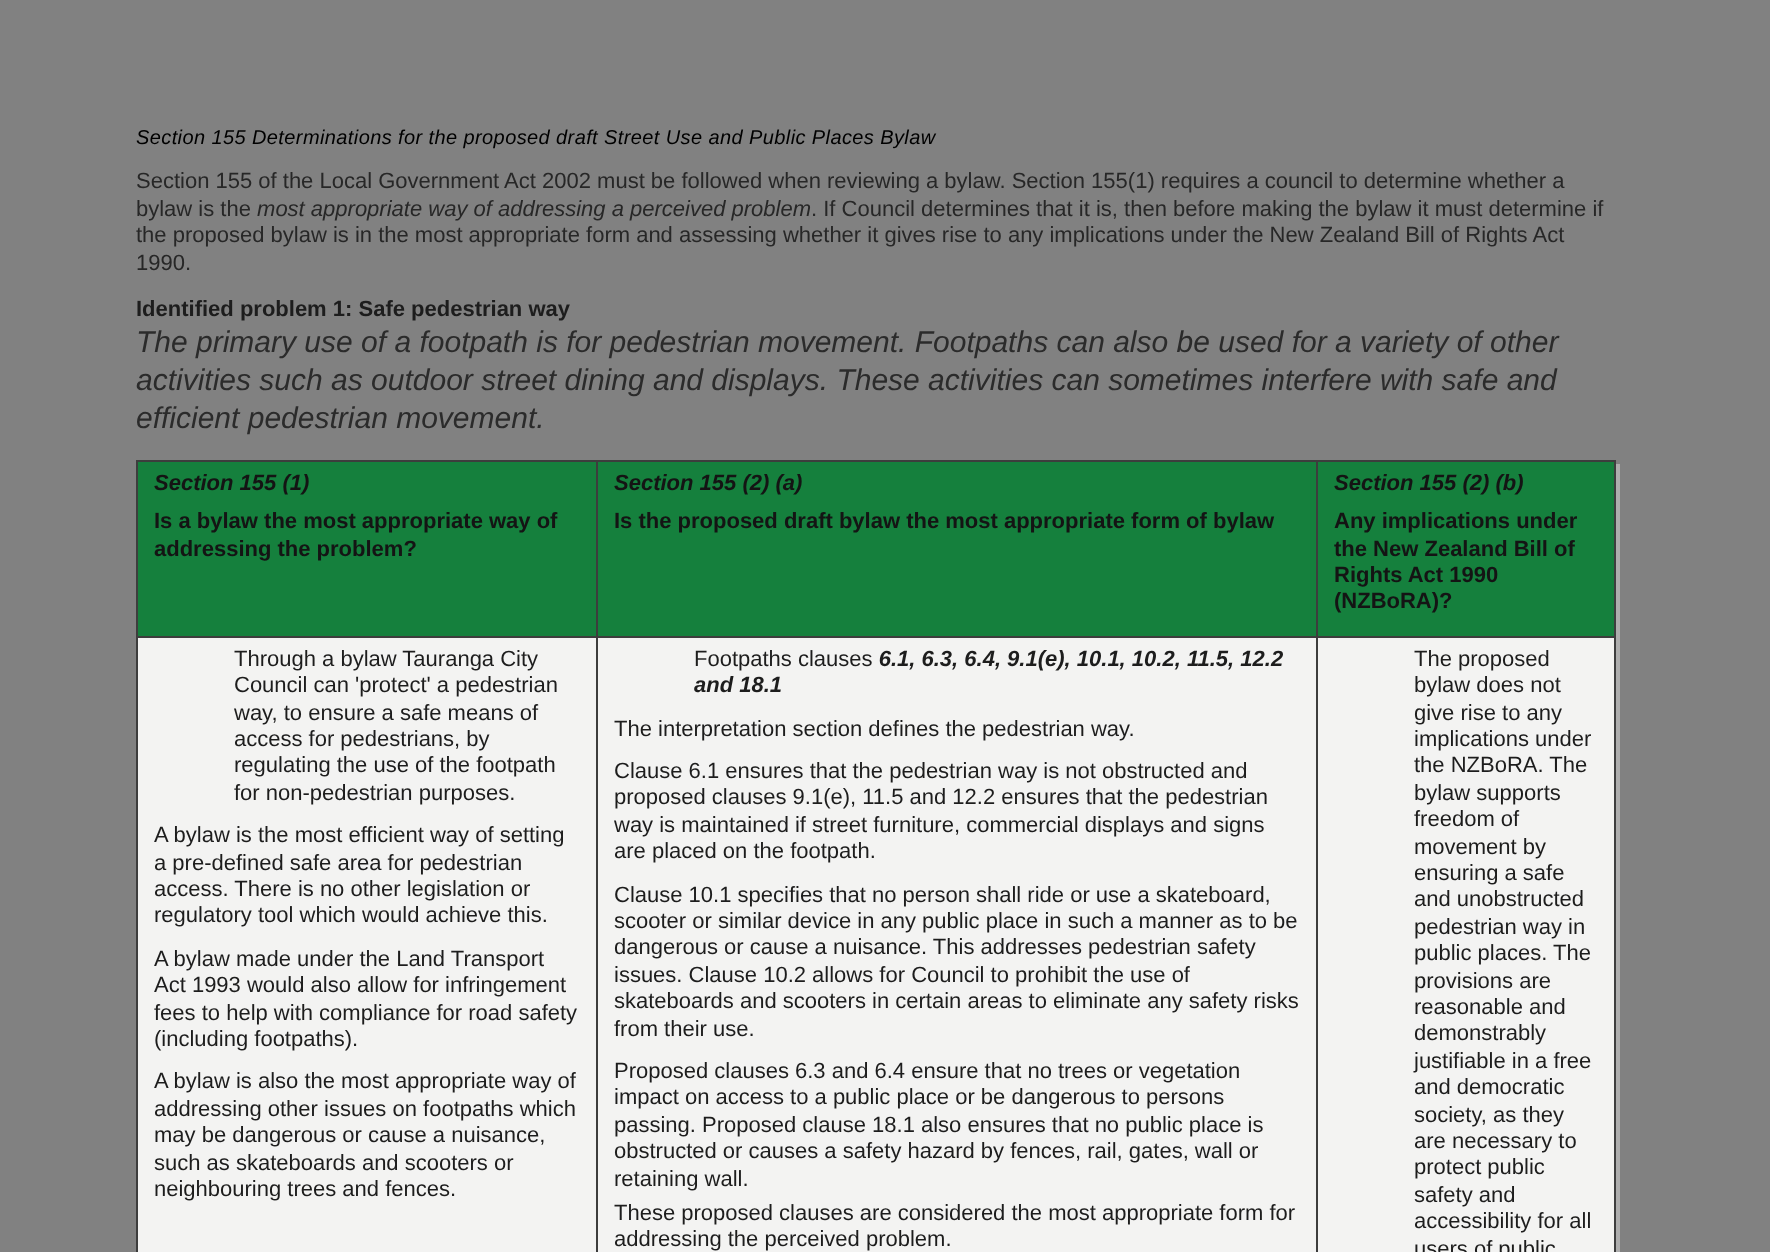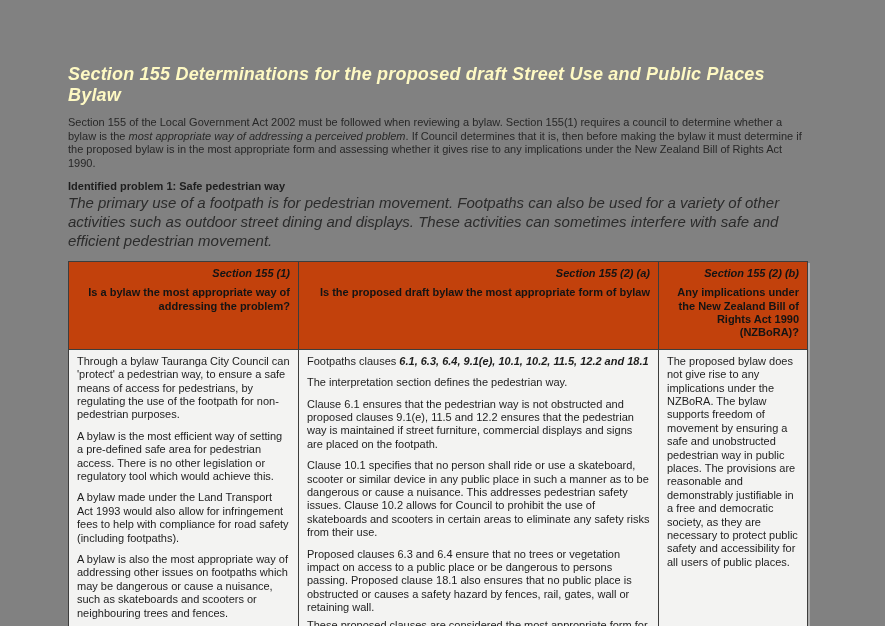--- a/index.html
+++ b/index.html
@@ -13,24 +13,24 @@
     color: #1d1d1d;
   }
   .doc {
     position: absolute;
     left: 68px;
     top: 64px;
     width: 740px;
   }
   .doc-title {
     margin: 0 0 10px 0;
-    font-size: 18px;
-    font-weight: bold;
+    font-size: 10px;
+    font-weight: normal;
     font-style: italic;
-    color: #fef9c3;
+    color: #000000;
     letter-spacing: 0.2px;
   }
   .intro {
     margin: 0 0 10px 0;
     font-size: 11px;
     line-height: 1.23;
     color: #272727;
   }
   .intro .em {
     font-weight: normal;
@@ -60,34 +60,34 @@
   }
   table.determinations th,
   table.determinations td {
     border: 1.6px solid #3d3d3d;
     vertical-align: top;
     text-align: left;
     padding: 5px 8px 9px 8px;
     font-size: 11px;
     line-height: 1.22;
   }
-  table.determinations th { background: #c2410c; text-align: right; }
+  table.determinations th { background: #15803d; }
   .sec-label {
     margin: 0 0 6px 0;
     font-weight: bold;
     font-style: italic;
     color: #141414;
   }
   .sec-question {
     margin: 0;
     font-weight: bold;
     color: #141414;
   }
   td p { margin: 8px 0 0 0; }
-  td p:first-child { margin-top: 0; }
+  td p:first-child { margin-top: 0; margin-left: 40px; }
   td p.tight { margin-top: 4px; }
   .clauses-em { font-weight: bold; font-style: italic; }
 </style>
 </head>
 <body>
 
 <div class="canvas">
   <div class="doc">
 
     <h1 class="doc-title">Section 155 Determinations for the proposed draft Street Use and Public Places Bylaw</h1>

